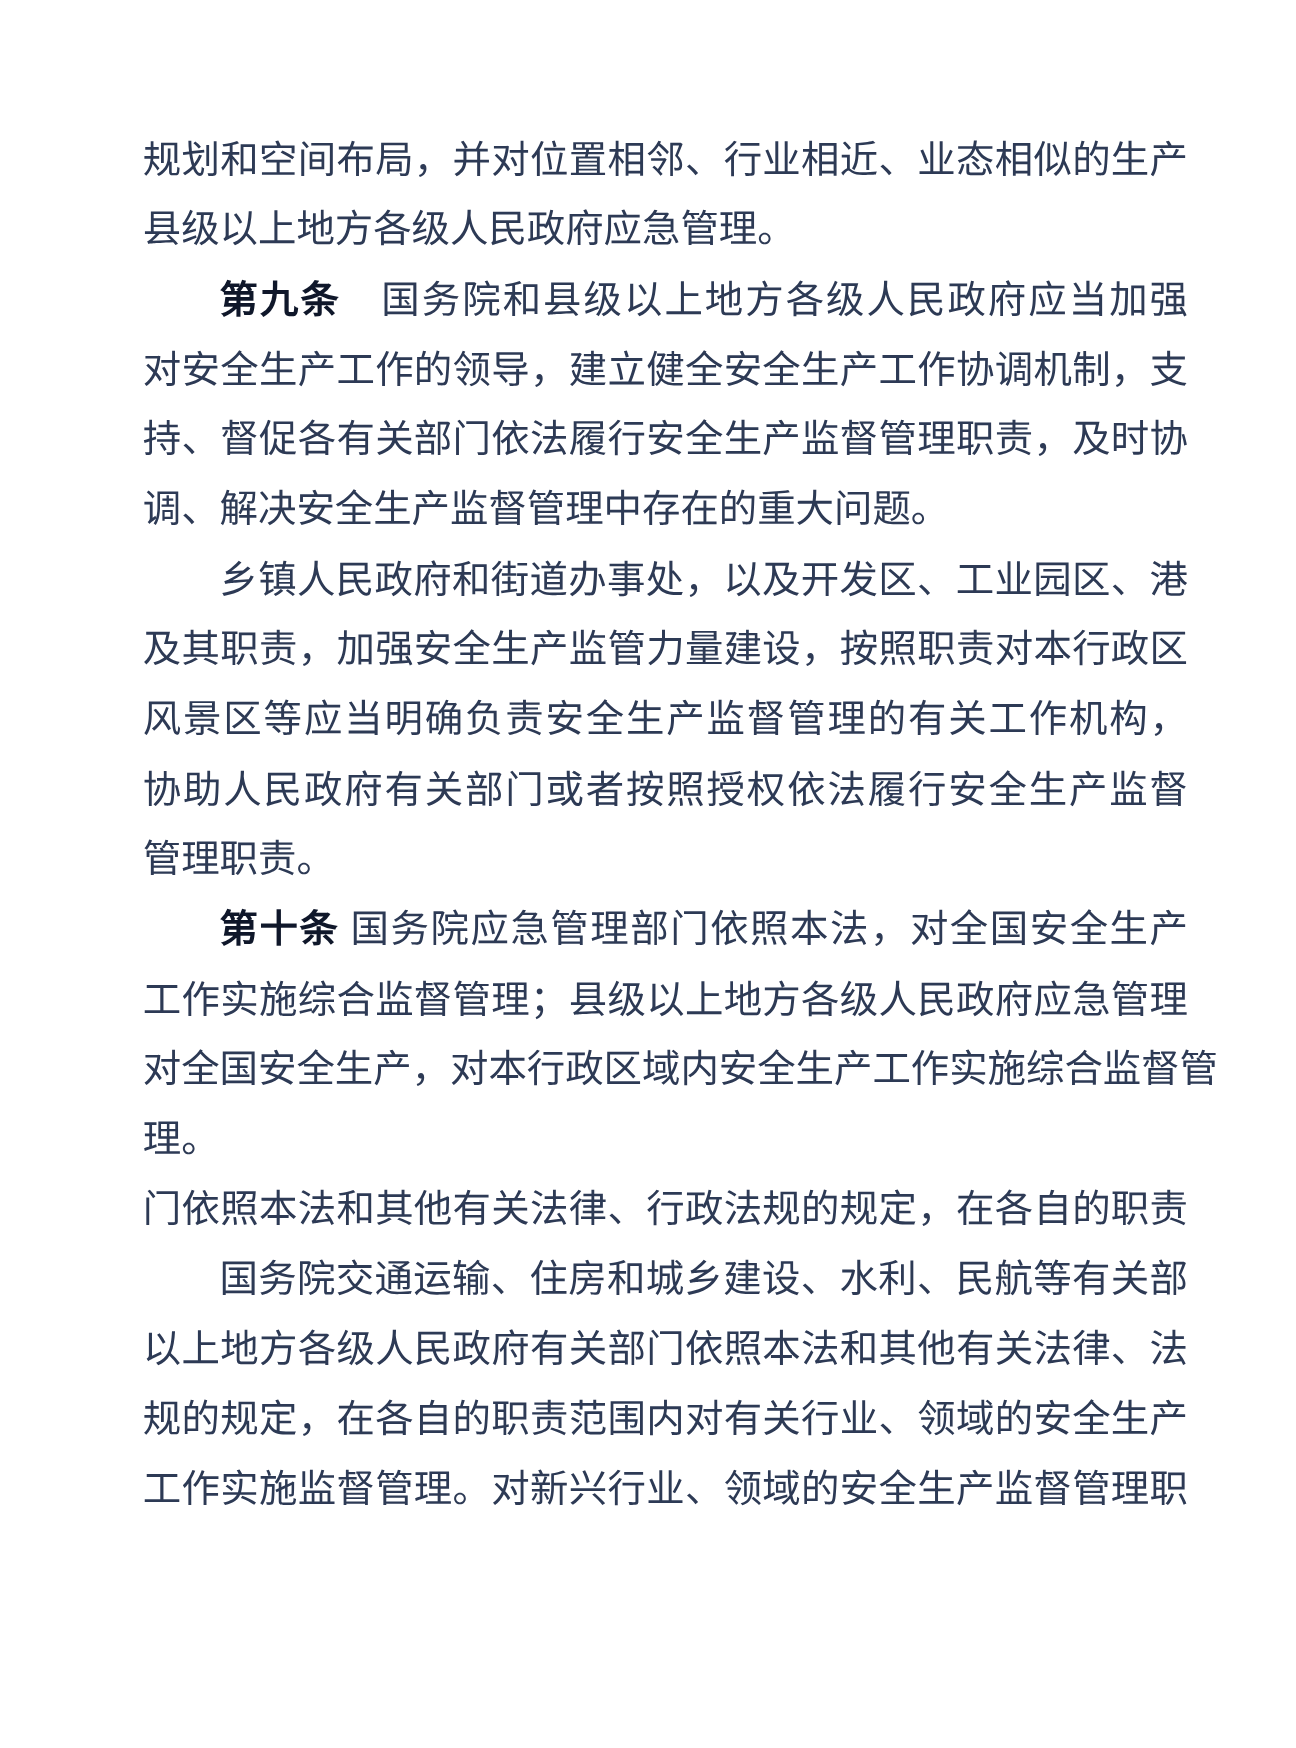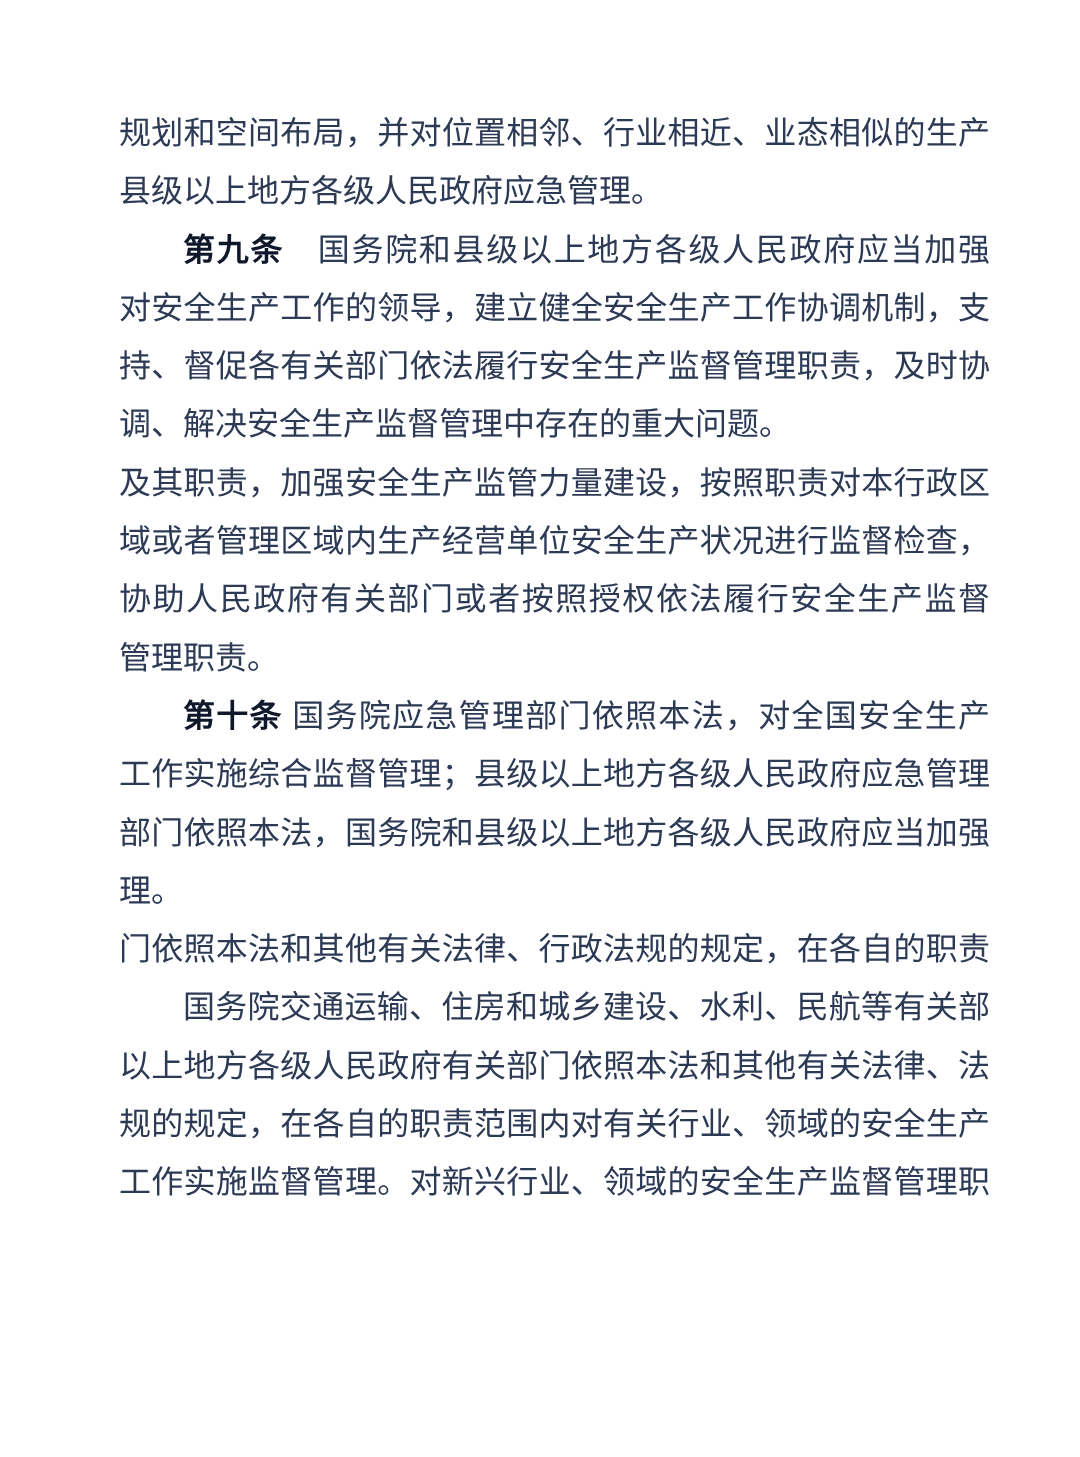--- a/index.html
+++ b/index.html
@@ -38,26 +38,27 @@
 </head>
 <body>
 
 <div class="page">
   <div class="line"><span>规划和空间布局，并对位置相邻、行业相近、业态相似的生产</span></div>
   <div class="line end"><span>县级以上地方各级人民政府应急管理。</span></div>
   <div class="line indent"><span class="article-no">第九条</span><span>　国务院和县级以上地方各级人民政府应当加强</span></div>
   <div class="line"><span>对安全生产工作的领导，建立健全安全生产工作协调机制，支</span></div>
   <div class="line"><span>持、督促各有关部门依法履行安全生产监督管理职责，及时协</span></div>
   <div class="line end"><span>调、解决安全生产监督管理中存在的重大问题。</span></div>
+  <div class="line indent"><span>乡镇人民政府和街道办事处，以及开发区、工业园区、港</span></div>
   <div class="line"><span>及其职责，加强安全生产监管力量建设，按照职责对本行政区</span></div>
-  <div class="line"><span>域或者管理区域内生产经营单位安全生产状况进行监督检查，</span></div>
+  <div class="line"><span>风景区等应当明确负责安全生产监督管理的有关工作机构，</span></div>
   <div class="line"><span>协助人民政府有关部门或者按照授权依法履行安全生产监督</span></div>
   <div class="line end"><span>管理职责。</span></div>
   <div class="line indent"><span class="article-no">第十条</span><span> 国务院应急管理部门依照本法，对全国安全生产</span></div>
   <div class="line"><span>工作实施综合监督管理；县级以上地方各级人民政府应急管理</span></div>
-  <div class="line"><span>部门依照本法，国务院和县级以上地方各级人民政府应当加强</span></div>
+  <div class="line"><span>对全国安全生产，对本行政区域内安全生产工作实施综合监督管</span></div>
   <div class="line end"><span>理。</span></div>
   <div class="line"><span>门依照本法和其他有关法律、行政法规的规定，在各自的职责</span></div>
   <div class="line indent"><span>国务院交通运输、住房和城乡建设、水利、民航等有关部</span></div>
   <div class="line"><span>以上地方各级人民政府有关部门依照本法和其他有关法律、法</span></div>
   <div class="line"><span>规的规定，在各自的职责范围内对有关行业、领域的安全生产</span></div>
   <div class="line"><span>工作实施监督管理。对新兴行业、领域的安全生产监督管理职</span></div>
 </div>
 
 </body></html>

